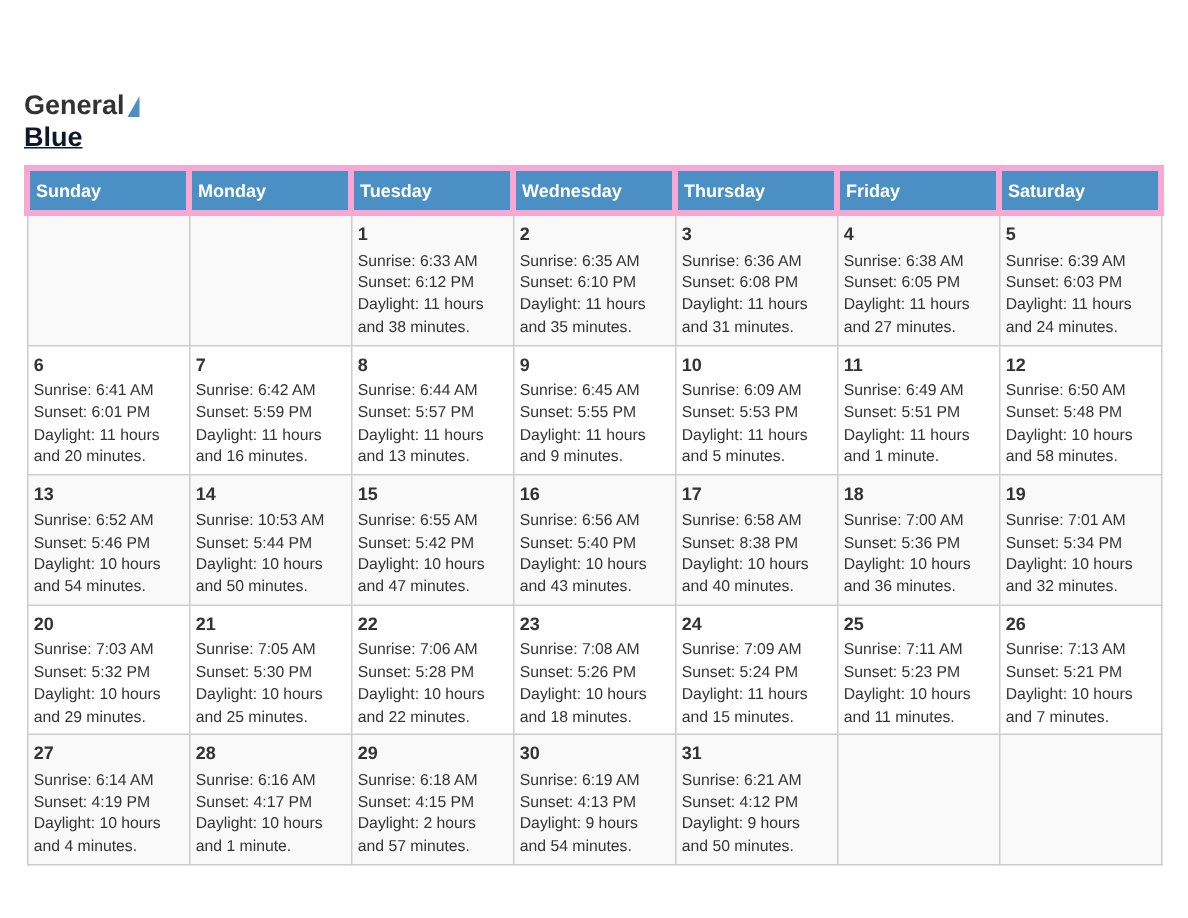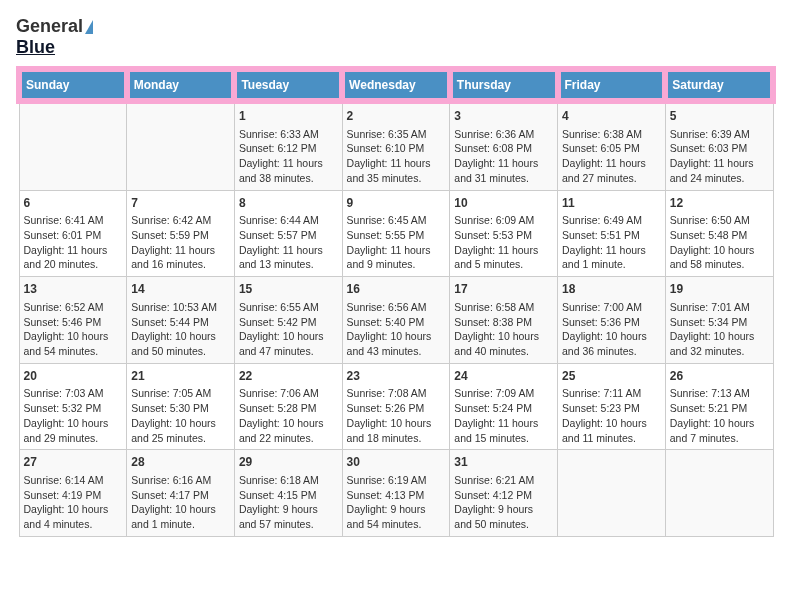--- a/index.html
+++ b/index.html
@@ -8,20 +8,21 @@
       background: #fff;
       width: 792px;
       min-height: 612px;
       padding: 16px;
     }
     .header {
       display: flex;
       justify-content: space-between;
       align-items: center;
       margin-bottom: 8px;
+      margin-top: 44px;
     }
     .logo {
       display: flex;
       flex-direction: column;
       align-items: flex-start;
     }
     .logo-general {
       font-size: 18px;
       font-weight: bold;
       color: #333;
@@ -61,21 +62,21 @@
       width: 100%;
       border-collapse: collapse;
       font-size: 11px;
     }
     thead th {
       background-color: #4a90c4;
       color: #fff;
       padding: 6px 4px;
       text-align: left;
       font-size: 12px;
-      border: 6px solid #f9a8d4;
+      border: 4px solid #f9a8d4;
     }
     tbody td {
       border: 1px solid #ccc;
       padding: 4px;
       vertical-align: top;
       width: calc(100% / 7);
       min-height: 80px;
       color: #333;
       line-height: 1.4;
     }
@@ -301,21 +302,21 @@
         <td>
           <span class="day-number">28</span>
           <div class="day-info">Sunrise: 6:16 AM</div>
           <div class="day-info">Sunset: 4:17 PM</div>
           <div class="day-info">Daylight: 10 hours and 1 minute.</div>
         </td>
         <td>
           <span class="day-number">29</span>
           <div class="day-info">Sunrise: 6:18 AM</div>
           <div class="day-info">Sunset: 4:15 PM</div>
-          <div class="day-info">Daylight: 9 hours and 57 minutes.</div>
+          <div class="day-info">Daylight: 2 hours and 57 minutes.</div>
         </td>
         <td>
           <span class="day-number">30</span>
           <div class="day-info">Sunrise: 6:19 AM</div>
           <div class="day-info">Sunset: 4:13 PM</div>
           <div class="day-info">Daylight: 9 hours and 54 minutes.</div>
         </td>
         <td>
           <span class="day-number">31</span>
           <div class="day-info">Sunrise: 6:21 AM</div>

